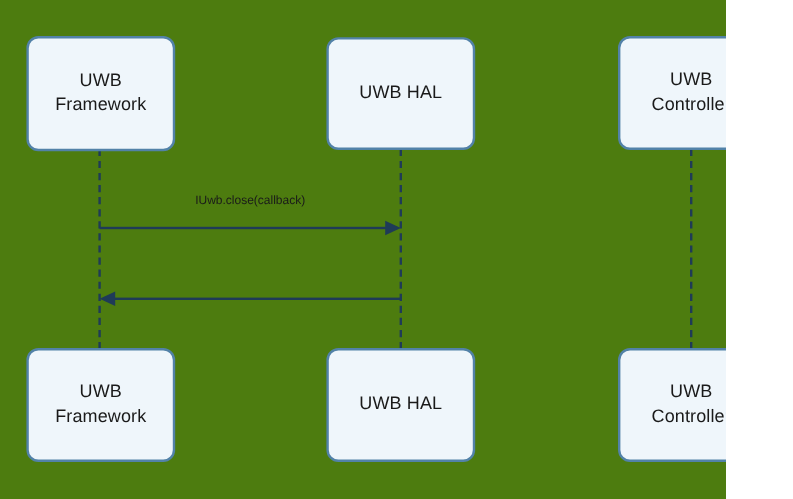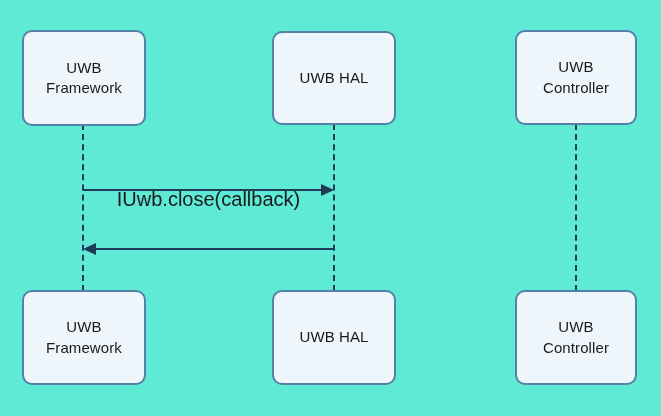--- a/index.html
+++ b/index.html
@@ -5,23 +5,23 @@
   html, body {
     margin: 0;
     padding: 0;
     background: #ffffff;
   }
   body {
     font-family: "Liberation Sans", sans-serif;
   }
   #canvas {
     position: relative;
-    width: 661px;
+    width: 605px;
     height: 416px;
-    background: #5eead4;
+    background: #4d7c0f;
     overflow: hidden;
   }
 
   
   .actor-box {
     position: absolute;
     box-sizing: border-box;
     background: #eff6fb;
     border: 2px solid #5282a8;
     border-radius: 10px;
@@ -67,25 +67,24 @@
     border-left: 13px solid #1f3b57;
   }
   .arrowhead.left {
     border-top: 6px solid transparent;
     border-bottom: 6px solid transparent;
     border-right: 13px solid #1f3b57;
   }
   .message-label {
     position: absolute;
     color: #1a1a1a;
-    font-size: 20px;
+    font-size: 10px;
     white-space: nowrap;
     text-align: center;
     z-index: 2;
-    margin-top: 26px;
   }
 </style>
 </head>
 <body>
 
 <div id="canvas">
 
   <div class="lifeline" style="left:82px; top:124px; height:167px;"></div>
   <div class="lifeline" style="left:333px; top:124px; height:167px;"></div>
   <div class="lifeline" style="left:575px; top:124px; height:167px;"></div>

